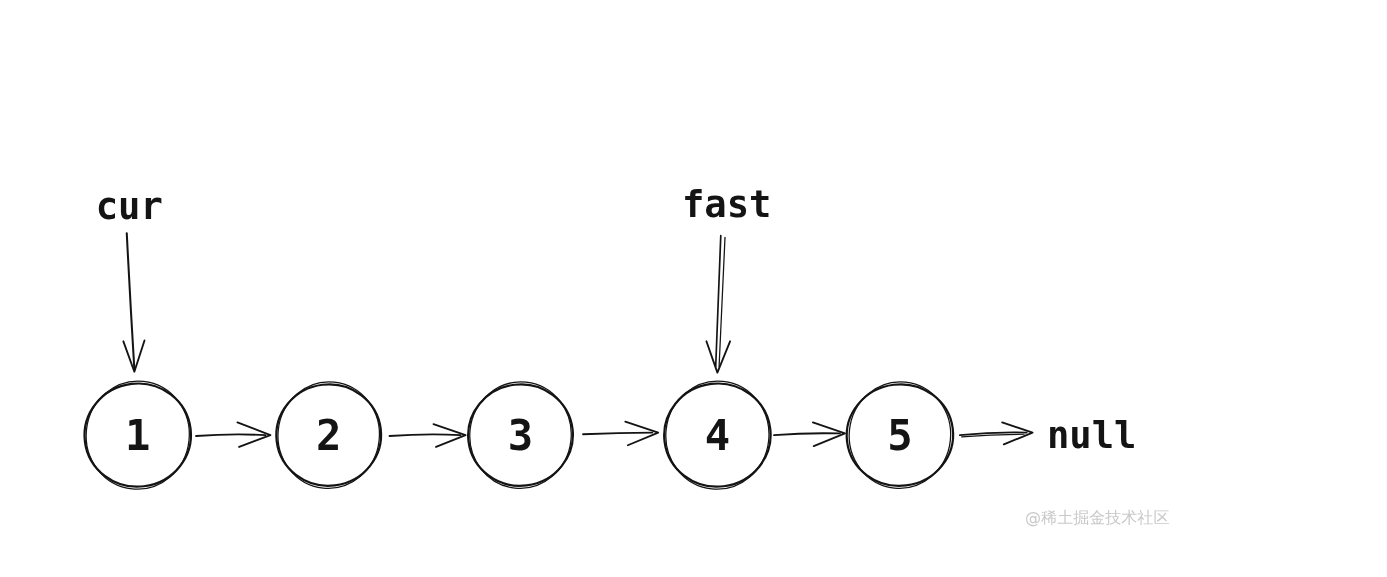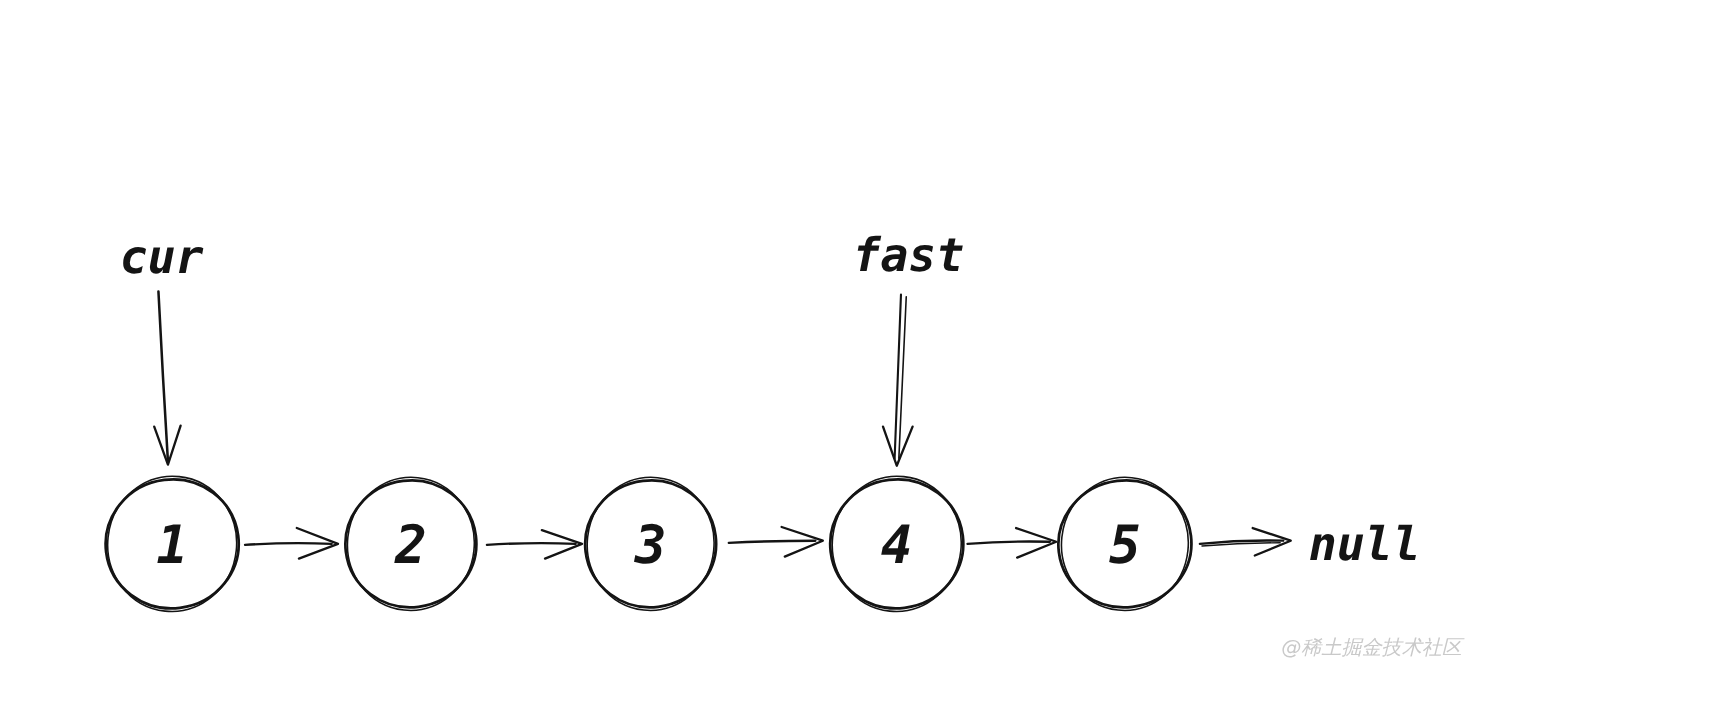--- a/index.html
+++ b/index.html
@@ -11,21 +11,20 @@
   body{
     background:var(--background);
     font-family:"DejaVu Sans Mono","Liberation Mono",monospace;
   }
   .page{
     position:relative;
     width:1172px;
     height:577px;
     background:var(--background);
     overflow:hidden;
-    font-style:italic;
   }
   svg{display:block;width:100%;height:100%;}
   .stroke{
     stroke:var(--ink);
     fill:none;
     stroke-linecap:round;
     stroke-linejoin:round;
   }
   .txt{
     fill:var(--ink);

